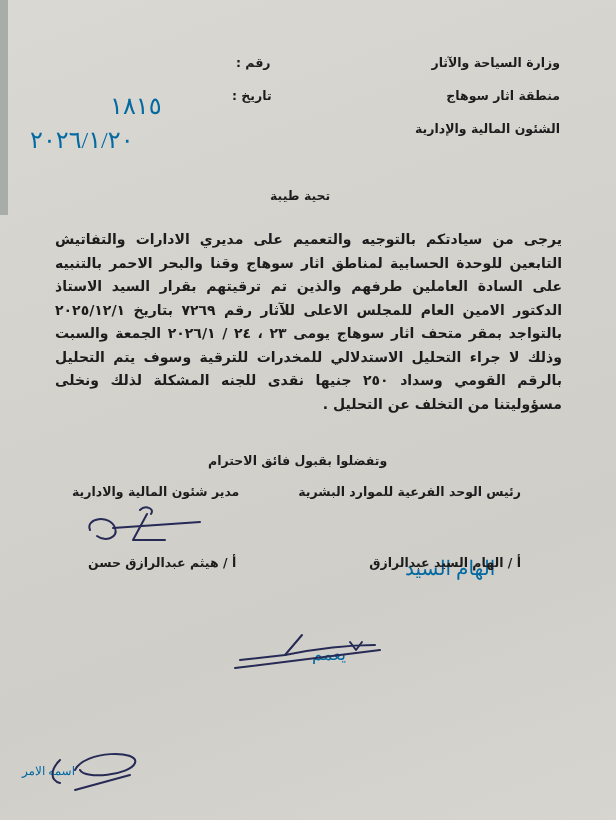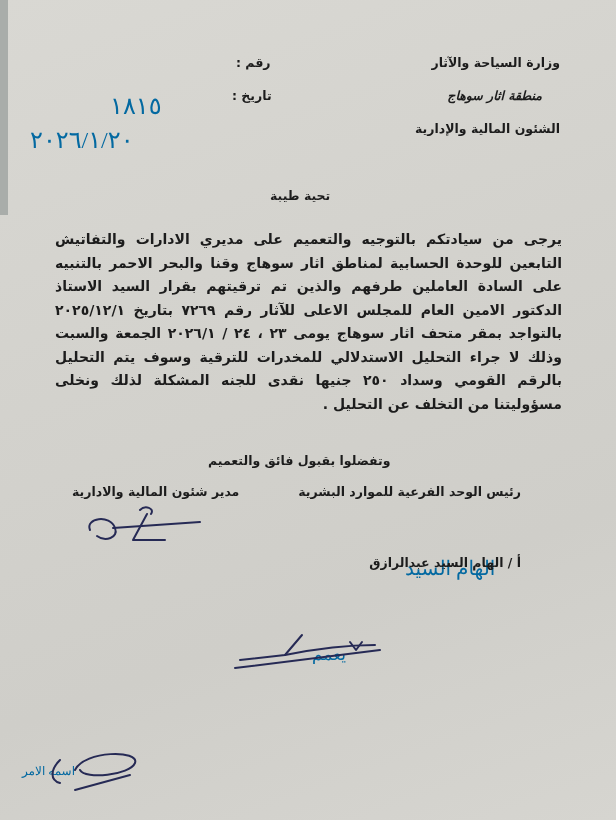--- a/index.html
+++ b/index.html
@@ -30,48 +30,49 @@
   .sig-svg path { fill:none; stroke:#262a55; stroke-width:2; stroke-linecap:round; stroke-linejoin:round; }
 </style>
 </head>
 <body>
 
 <div class="edge-strip"></div>
 
 <div class="page">
 
   <div class="abs hdr" style="right:56px; top:55px;">وزارة السياحة والآثار</div>
-  <div class="abs hdr" style="right:74px; top:88px;font-style:italic;">منطقة اثار سوهاج</div>
+  <div class="abs hdr" style="right:56px; top:88px;">منطقة اثار سوهاج</div>
   <div class="abs hdr" style="right:56px; top:121px;">الشئون المالية والإدارية</div>
 
   <div class="abs hdr" style="left:236px; top:55px;">رقم :</div>
   <div class="ink" style="left:110px; top:46px; font-size:24px; letter-spacing:3px;">١٨١٥</div>
   <div class="abs hdr" style="left:232px; top:88px;">تاريخ :</div>
   <div class="ink" style="left:30px; top:80px; font-size:24px; letter-spacing:2px;">٢٠٢٦/١/٢٠</div>
 
 
   <div class="abs" style="left:270px; top:188px; font-size:12.5px;">تحية طيبة</div>
 
   <div class="body-text">
     <p>يرجى من سيادتكم بالتوجيه والتعميم على مديري الادارات والتفاتيش التابعين للوحدة الحسابية لمناطق اثار سوهاج وقنا والبحر الاحمر بالتنبيه على السادة العاملين طرفهم والذين تم ترقيتهم بقرار السيد الاستاذ الدكتور الامين العام للمجلس الاعلى للآثار رقم ٧٢٦٩ بتاريخ ٢٠٢٥/١٢/١ بالتواجد بمقر متحف اثار سوهاج يومى ٢٣ ، ٢٤ / ٢٠٢٦/١ الجمعة والسبت وذلك لا جراء التحليل الاستدلالي للمخدرات للترقية وسوف يتم التحليل بالرقم القومي وسداد ٢٥٠ جنيها نقدى للجنه المشكلة لذلك ونخلى مسؤوليتنا من التخلف عن التحليل .</p>
   </div>
 
-  <div class="abs" style="left:208px; top:453px; font-size:12.5px;">وتفضلوا بقبول فائق والتعميم</div>
+  <div class="abs" style="left:208px; top:453px; font-size:12.5px;">وتفضلوا بقبول فائق الاحترام</div>
 
   <div class="abs" style="right:95px; top:484px; font-size:12.5px;">رئيس الوحد الفرعية للموارد البشرية</div>
   <div class="ink" style="left:405px; top:510px; font-size:20px; direction:rtl;">الهام السيد</div>
   <div class="abs" style="right:95px; top:555px; font-size:12.5px;">أ / الهام السيد عبدالرازق</div>
 
   <div class="abs" style="left:72px; top:484px; font-size:12.5px;">مدير شئون المالية والادارية</div>
   <svg class="sig-svg" style="left:85px; top:500px;" width="120" height="50">
     <path d="M5 30 C 0 18, 25 14, 30 28 C 34 38, 20 42, 12 36"></path>
     <path d="M28 28 L 115 22"></path>
     <path d="M55 10 C 60 5, 70 8, 66 14"></path>
     <path d="M62 14 L 48 40 L 80 40"></path>
   </svg>
+  <div class="abs" style="left:88px; top:555px; font-size:12.5px;">أ / هيثم عبدالرازق حسن</div>
 
   <div class="ink" style="left:312px; top:598px; font-size:17px; direction:rtl;">يعمم</div>
   <svg class="sig-svg" style="left:230px; top:630px;" width="160" height="50">
     <path d="M5 38 L 150 20"></path>
     <path d="M10 30 L 55 25 C 80 20, 110 15, 145 15"></path>
     <path d="M55 25 L 72 5"></path>
     <path d="M120 12 L 126 20 L 132 12"></path>
   </svg>
 
   <div class="ink" style="left:22px; top:718px; font-size:12px; direction:rtl;">اسمه الامر</div>

